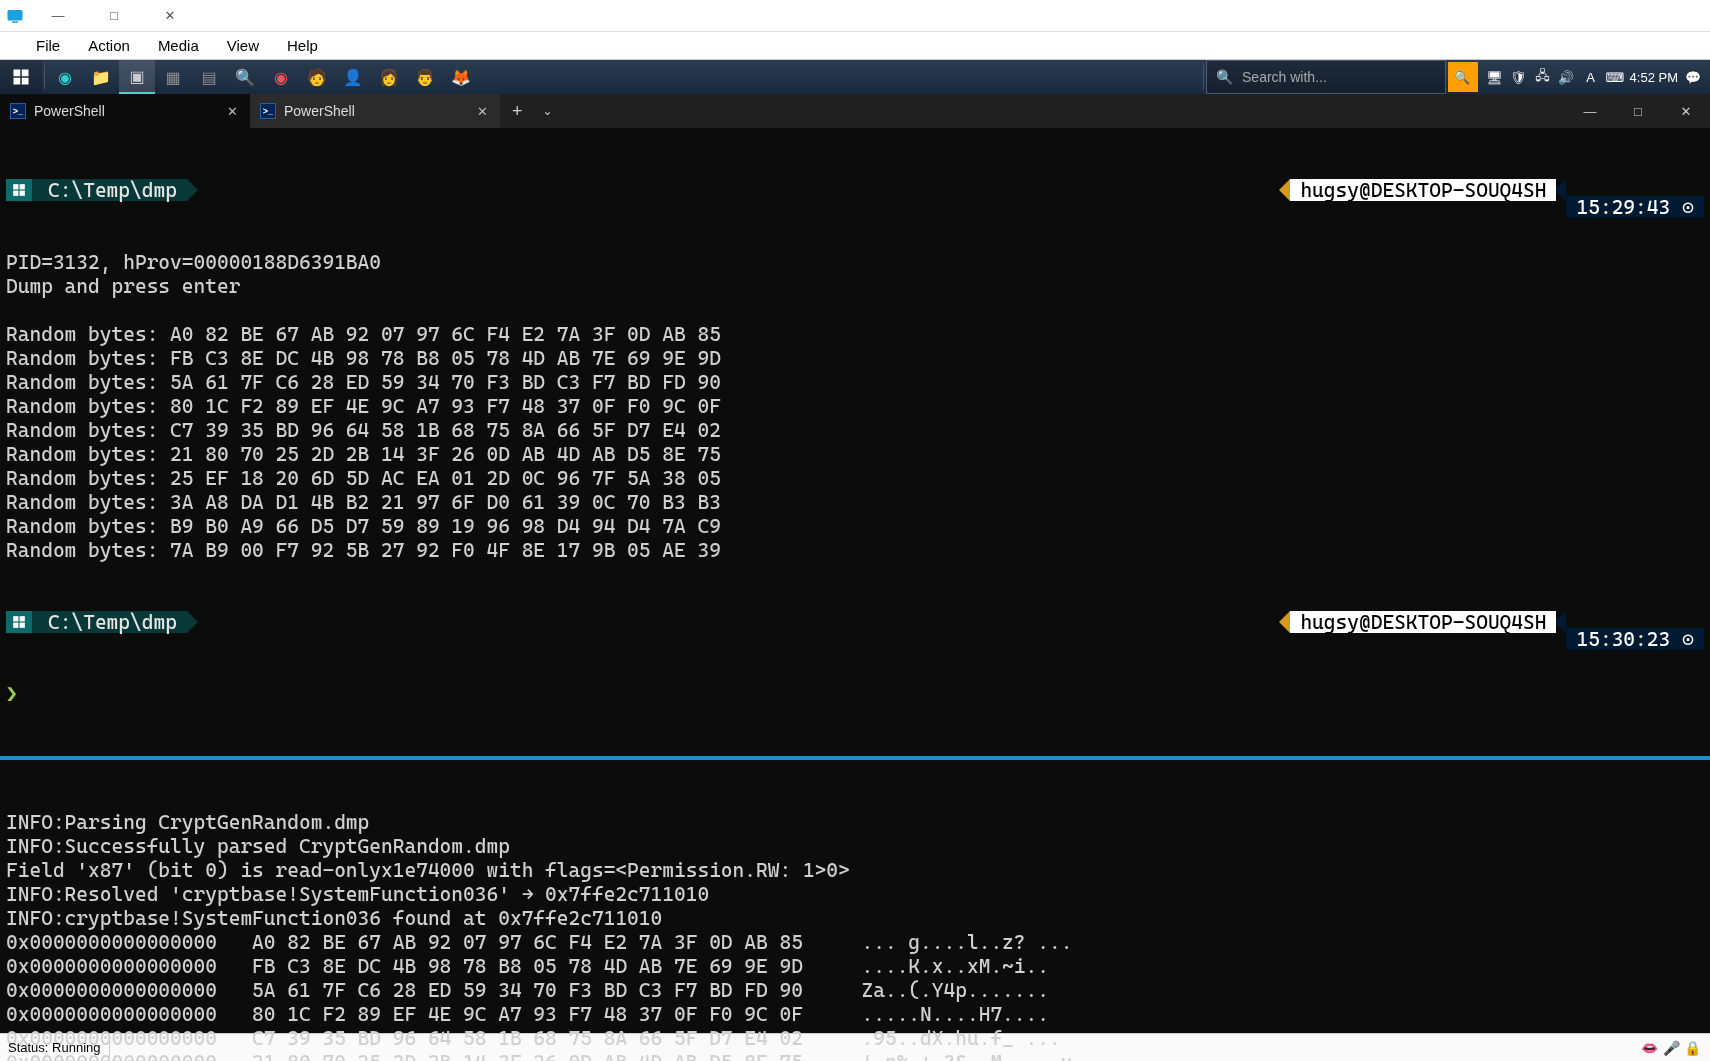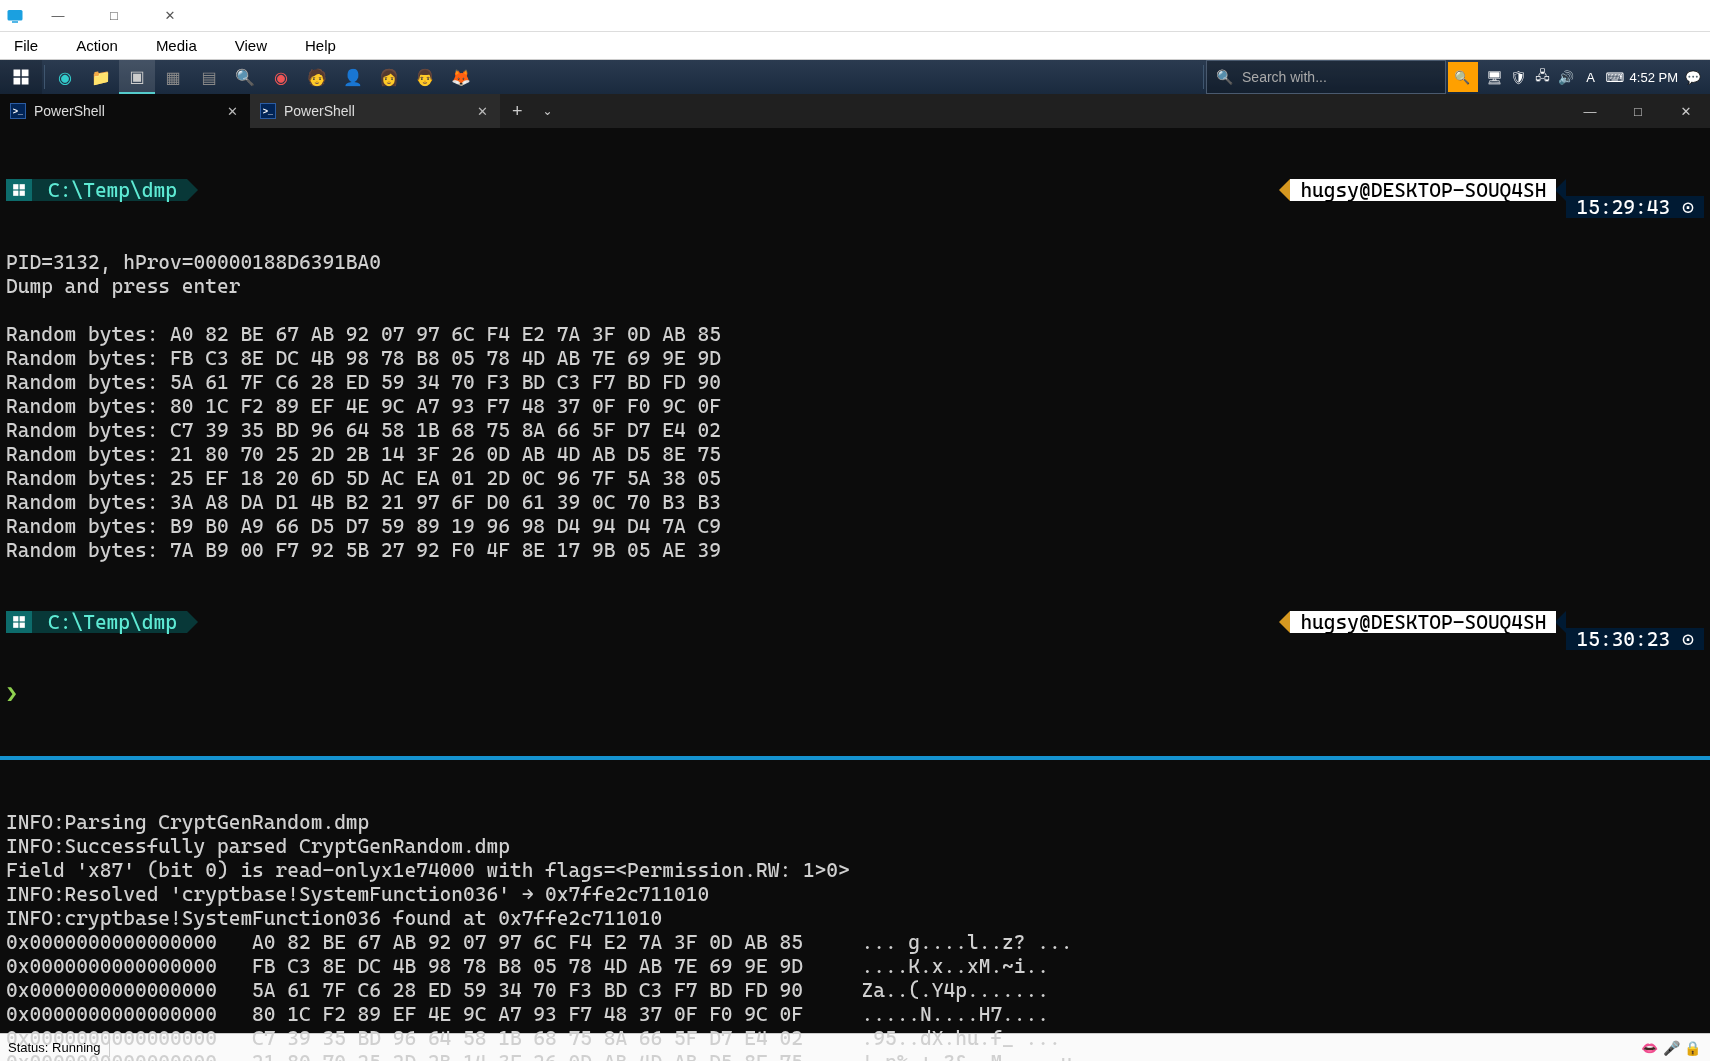--- a/index.html
+++ b/index.html
@@ -24,22 +24,22 @@
   }
   .vm-titlebar .vm-icon { width: 18px; height: 18px; margin-right: 6px; }
   .vm-title { flex: 1; color: #555; font-size: 13px; }
   .vm-winbtns { display: flex; }
   .vm-winbtns div { width: 56px; height: 32px; display:flex; align-items:center; justify-content:center; color:#555; }
   .vm-menubar {
     height: 28px;
     background: #fff;
     display: flex;
     align-items: center;
-    gap: 14px;
-    padding-left: 2px;
+    gap: 4px;
+    padding-left: 24px;
     border-bottom: 1px solid #ccc;
   }
   .vm-menubar span { padding: 4px 12px; font-size: 15px; color: #000; }
   
   .guest-taskbar {
     height: 34px;
     background: linear-gradient(#2b3b50,#1a2a3e);
     display: flex;
     align-items: center;
     color: #fff;
@@ -82,21 +82,21 @@
   
   .term-body { flex:1; display:flex; flex-direction:column; font-family:"Cascadia Mono","Consolas",monospace; font-size:20px; line-height:24px; }
   .pane { padding:2px 6px; white-space:pre; overflow:hidden; }
   .pane.top { flex:0 0 auto; }
   .pane.bot { border-top:4px solid #1593d0; flex:0 0 auto; }
   
   .promptline { display:flex; align-items:center; height:24px; }
   .seg { height:22px; display:flex; align-items:center; padding:0 10px; font-weight:500; position:relative; }
   .seg.win { background:#0d6b6b; color:#fff; padding:0 6px;}
   .seg.win svg{ width:14px; height:14px; fill:#fff;}
-  .seg.path { background:#083838; color:#5eead4; }
+  .seg.path { background:#083838; color:#e5e5e5; }
   .seg.user { background:#ffffff; color:#000; }
   .seg.time { background:#001a33; color:#ffffff;margin-top:33px; }
   .arrow-r { width:0;height:0;border-top:11px solid transparent;border-bottom:11px solid transparent; }
   .arrow-l { width:0;height:0;border-top:11px solid transparent;border-bottom:11px solid transparent; }
   .cmdline { color:#ccc; }
   .cmdline .pr { color:#8fd14f; }
   .cmdline .exe { color:#f0e060; }
   .out { color:#d0d0d0; }
   
   .vm-status { height:28px; background:#fafafa; border-top:1px solid #ccc; display:flex; align-items:center; padding:0 8px; font-size:13px; }

